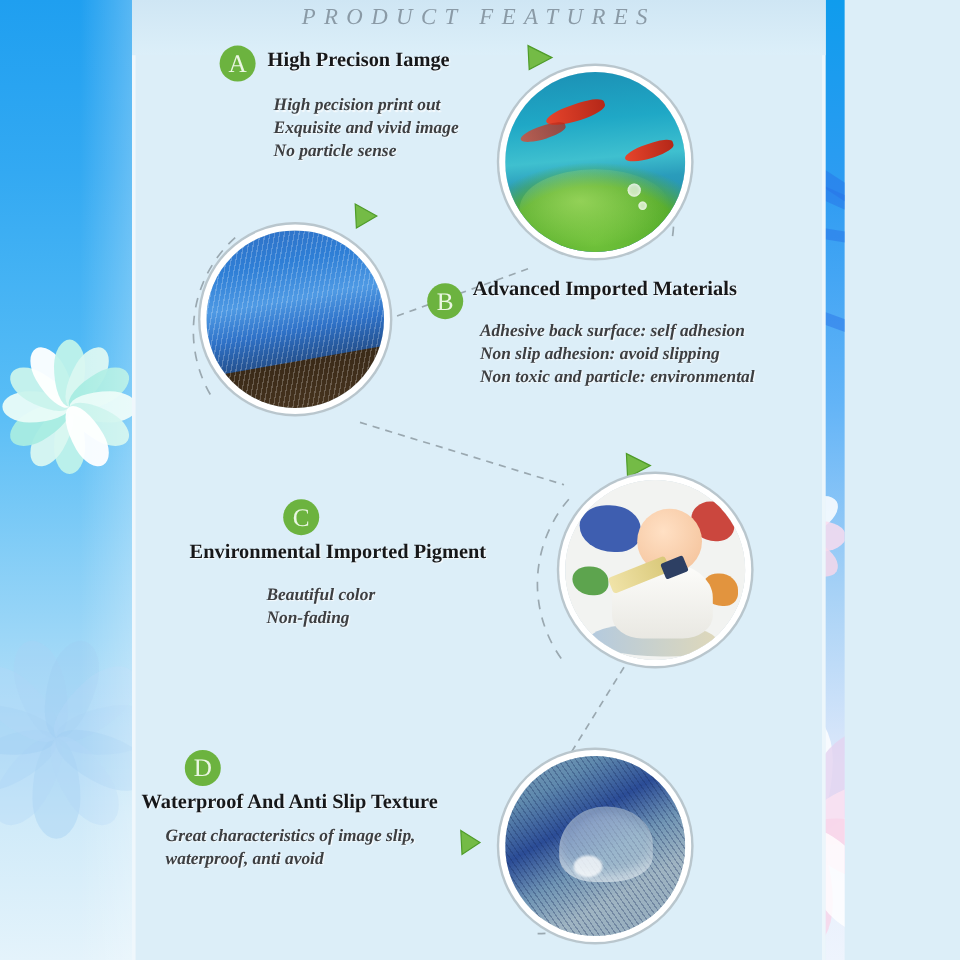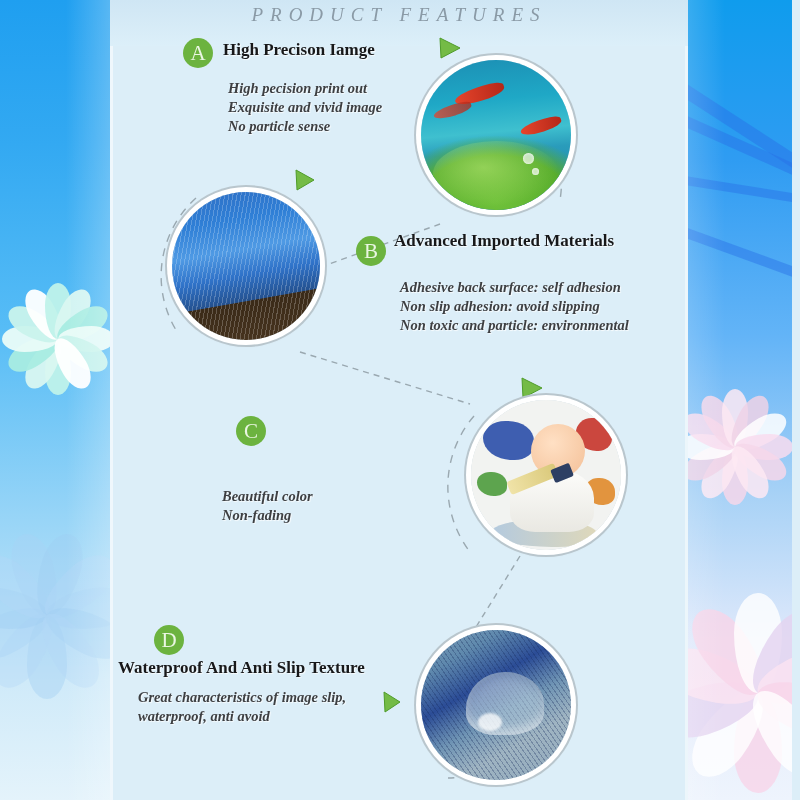--- a/index.html
+++ b/index.html
@@ -1,18 +1,18 @@
 <!DOCTYPE html>
 <html><head>
 <meta charset="utf-8">
 <style>
   html,body{margin:0;padding:0;}
   body{width:800px;height:800px;overflow:hidden;background:#dceef8;
        font-family:"Liberation Serif",serif;}
-  #stage{position:relative;width:792px;height:800px;overflow:hidden;}
+  #stage{position:relative;width:704px;height:800px;overflow:hidden;}
 
   
   .side{position:absolute;top:0;height:800px;width:110px;overflow:hidden;}
   .side.left{left:0;background:linear-gradient(180deg,#1f9ff0 0%,#33a9f2 18%,#58bdf6 42%,#9bd6f7 66%,#cfeaf9 85%,#e4f3fb 100%);}
   .side.right{right:0;width:112px;background:linear-gradient(180deg,#0f9ced 0%,#2f9cf2 20%,#63b4f7 42%,#a8d2f6 62%,#dfe9fb 80%,#eef4fd 100%);}
   .side::after{content:"";position:absolute;inset:0;
     background:linear-gradient(90deg,rgba(255,255,255,0) 60%,rgba(255,255,255,.25) 100%);}
   .side.right::after{background:linear-gradient(270deg,rgba(255,255,255,0) 60%,rgba(255,255,255,.2) 100%);}
   .band{position:absolute;background:rgba(40,110,230,.45);transform-origin:0 0;}
   .flower{position:absolute;}
@@ -223,27 +223,28 @@
   <div class="badge" style="left:183px;top:38px;">A</div>
   <div class="head" style="left:223px;top:40px;">High Precison Iamge</div>
   <div class="body" style="left:228px;top:79px;">
     <div>High pecision print out</div>
     <div>Exquisite and vivid image</div>
     <div>No particle sense</div>
   </div>
 
   <div class="badge" style="left:356px;top:236px;">B</div>
   <div class="head" style="left:394px;top:231px;">Advanced Imported Materials</div>
-  <div class="body" style="left:400px;top:267px;margin-top:11px;">
+  <div class="body" style="left:400px;top:267px;">
     <div>Adhesive back surface: self adhesion</div>
     <div>Non slip adhesion: avoid slipping</div>
     <div>Non toxic and particle: environmental</div>
   </div>
 
   <div class="badge" style="left:236px;top:416px;">C</div>
+  <div class="head" style="left:158px;top:450px;">Environmental Imported Pigment</div>
   <div class="body" style="left:222px;top:487px;">
     <div>Beautiful color</div>
     <div>Non-fading</div>
   </div>
 
   <div class="badge" style="left:154px;top:625px;">D</div>
   <div class="head" style="left:118px;top:658px;">Waterproof And Anti Slip Texture</div>
   <div class="body" style="left:138px;top:688px;">
     <div>Great characteristics of image slip,</div>
     <div>waterproof, anti avoid</div>

